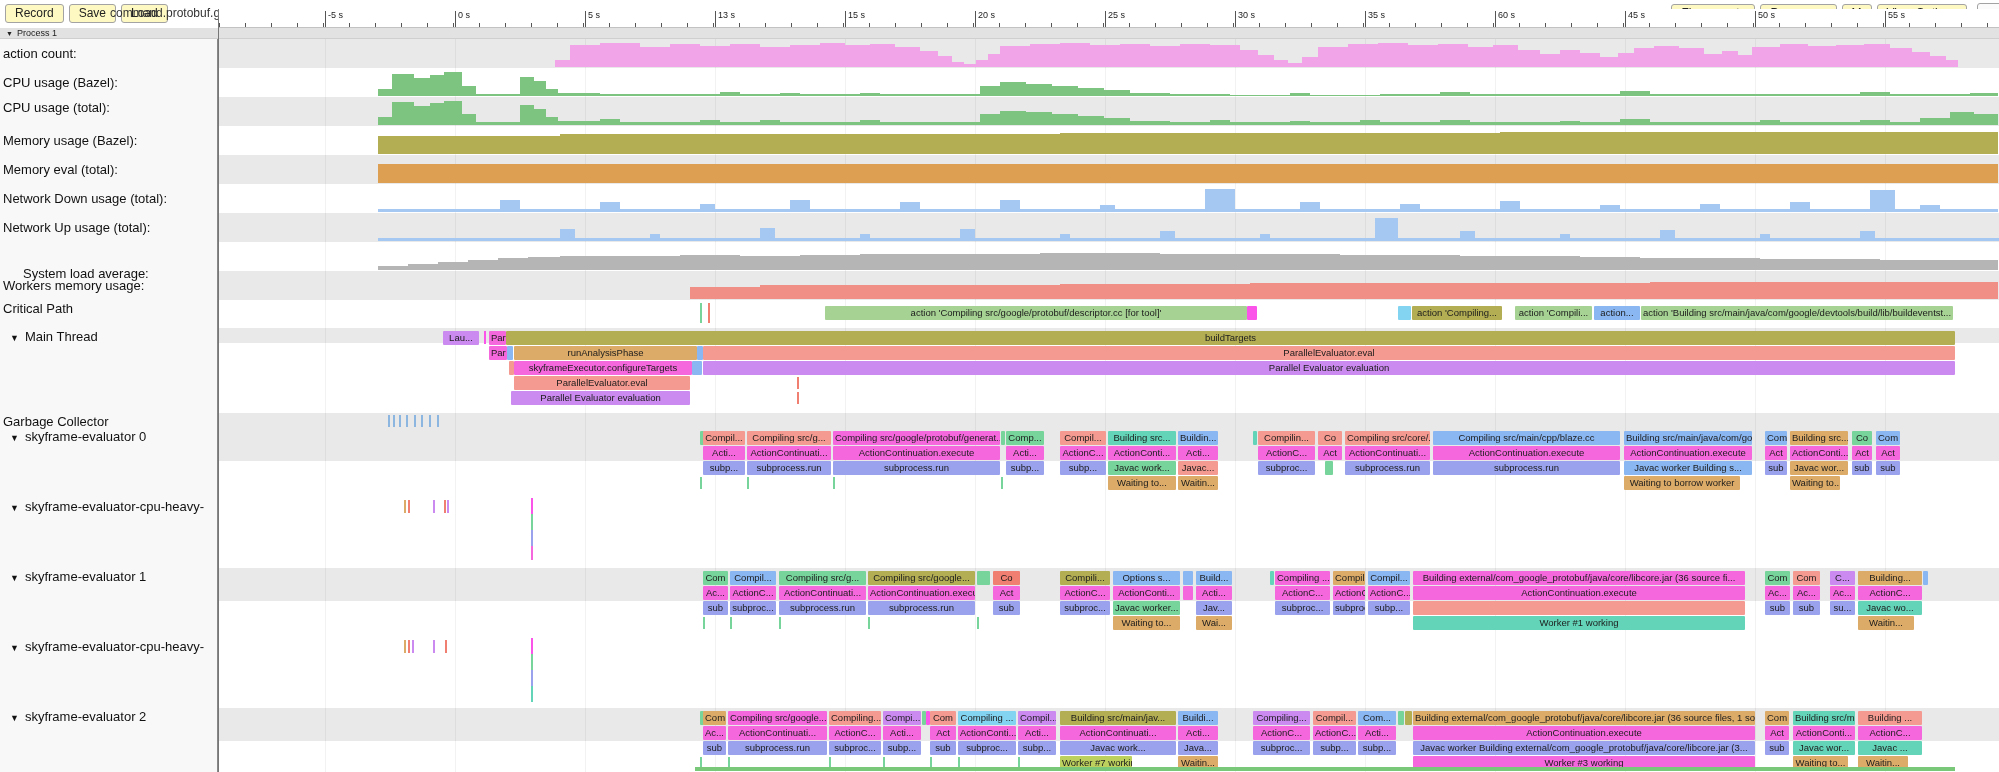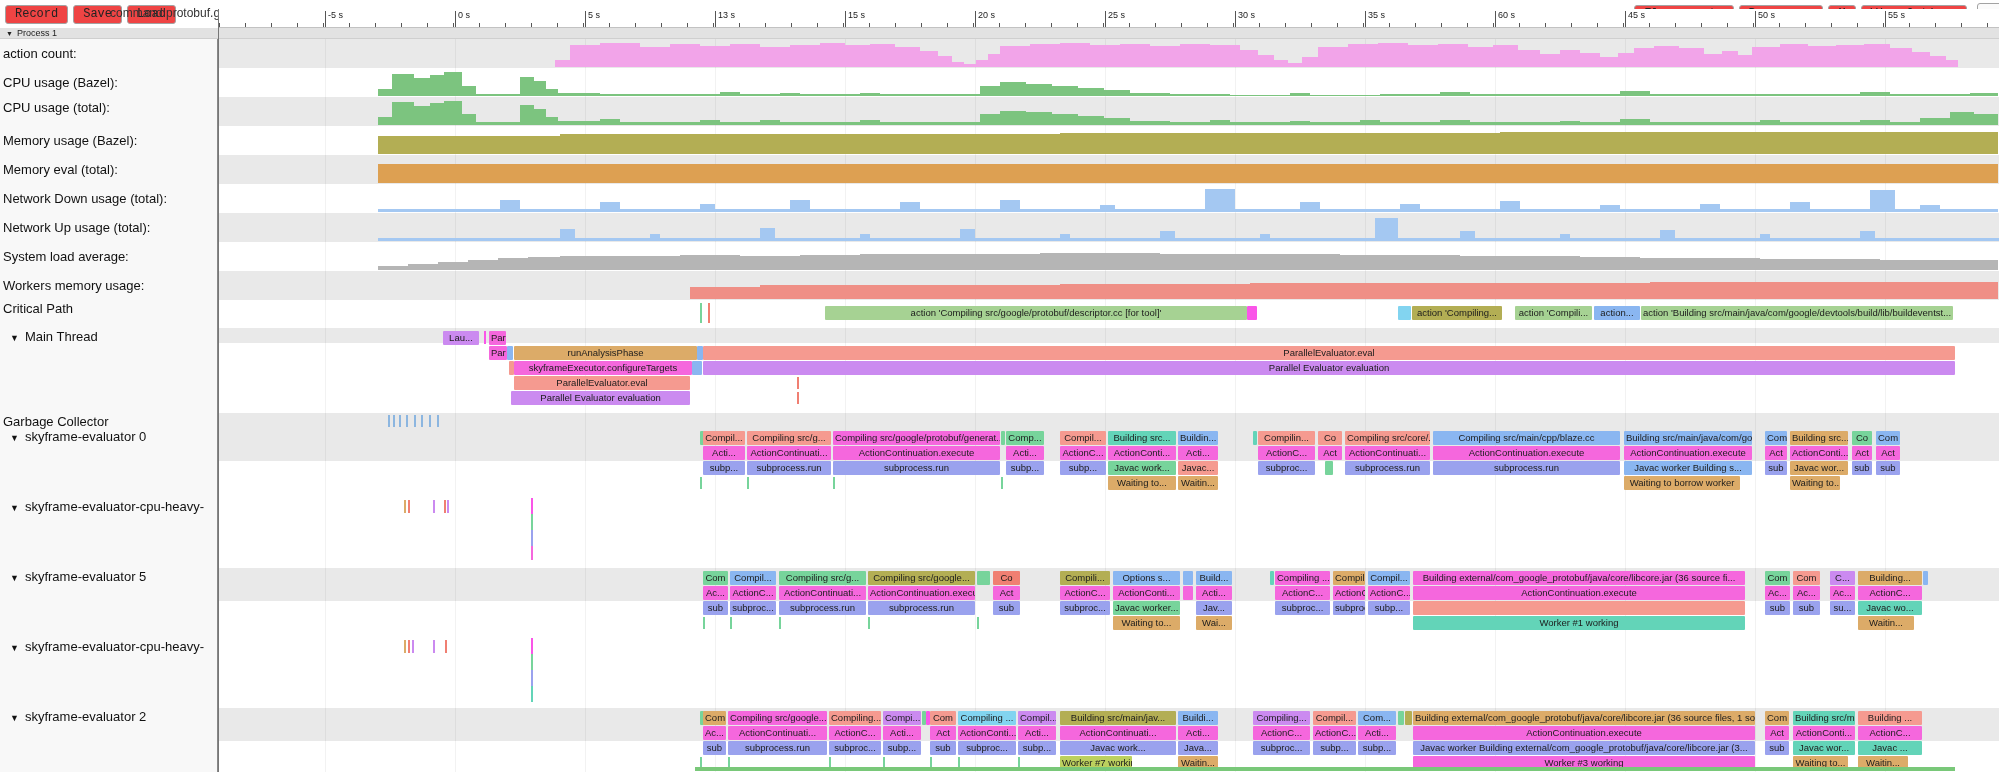--- a/index.html
+++ b/index.html
@@ -1,20 +1,20 @@
 <!DOCTYPE html>
 <html><head>
 <meta charset="utf-8">
 <style>
   html,body{margin:0;padding:0;width:1999px;height:772px;overflow:hidden;background:#fff;
     font-family:"Liberation Sans",sans-serif;}
   #app{position:relative;width:1999px;height:772px;background:#fff;overflow:hidden;}
   .toolbar{position:absolute;left:0;top:0;right:0;height:28px;background:#fff;}
   .btn{display:inline-block;padding:0 9px;height:19px;line-height:17px;font-size:12px;color:#222;
-    background:#ef4444;border:1px solid #a3a3a3;border-radius:3px;margin-right:5px;box-sizing:border-box;font-family:Liberation Mono, monospace;}
+    background:#fef9c3;border:1px solid #a3a3a3;border-radius:3px;margin-right:5px;box-sizing:border-box;}
   .btns-left{position:absolute;left:5px;top:3px;white-space:nowrap;}
   .btns-right{position:absolute;right:27px;top:3px;white-space:nowrap;}
   .btn-stub{position:absolute;right:-6px;top:3px;width:28px;height:19px;background:#fbfbfb;
     border:1px solid #a3a3a3;border-radius:3px;box-sizing:border-box;}
   .filename{position:absolute;left:110px;top:6px;font-size:12px;color:#333;}
   .ruler{position:absolute;left:218px;top:9px;width:1781px;height:19px;background:#fff;
     border-bottom:1px solid #c2c2c2;box-sizing:border-box;}
   .proc-header{position:absolute;left:0;top:28px;right:0;height:11px;background:#e2e2e2;
     border-bottom:1px solid #cfcfcf;font-size:9px;line-height:11px;color:#222;padding-left:6px;box-sizing:border-box;}
   .proc-header .tri{font-size:7px;margin-right:4px;}
@@ -166,28 +166,28 @@
     <div class="grid" style="left: 1625px;"></div>
     <div class="grid" style="left: 1755px;"></div>
     <div class="grid" style="left: 1885px;"></div>
     <div class="track-label" style="top: 46px;"><span>action count:</span></div>
     <div class="track-label" style="top: 75px;"><span>CPU usage (Bazel):</span></div>
     <div class="track-label" style="top: 100px;"><span>CPU usage (total):</span></div>
     <div class="track-label" style="top: 133px;"><span>Memory usage (Bazel):</span></div>
     <div class="track-label" style="top: 162px;"><span>Memory eval (total):</span></div>
     <div class="track-label" style="top: 191px;"><span>Network Down usage (total):</span></div>
     <div class="track-label" style="top: 220px;"><span>Network Up usage (total):</span></div>
-    <div class="track-label" style="top: 249px;"><span>System load average:</span></div>
+    <div class="track-label" style="top: 266px; margin-left: 20px;"><span>System load average:</span></div>
     <div class="track-label" style="top: 278px;"><span>Workers memory usage:</span></div>
     <div class="track-label" style="top: 301px;"><span>Critical Path</span></div>
     <div class="track-label" style="top: 329px;"><span class="tri">▼</span><span>Main Thread</span></div>
     <div class="track-label" style="top: 414px;"><span>Garbage Collector</span></div>
     <div class="track-label" style="top: 429px;"><span class="tri">▼</span><span>skyframe-evaluator 0</span></div>
     <div class="track-label" style="top: 499px;"><span class="tri">▼</span><span>skyframe-evaluator-cpu-heavy-</span></div>
-    <div class="track-label" style="top: 569px;"><span class="tri">▼</span><span>skyframe-evaluator 5</span></div>
+    <div class="track-label" style="top: 569px;"><span class="tri">▼</span><span>skyframe-evaluator 1</span></div>
     <div class="track-label" style="top: 639px;"><span class="tri">▼</span><span>skyframe-evaluator-cpu-heavy-</span></div>
     <div class="track-label" style="top: 709px;"><span class="tri">▼</span><span>skyframe-evaluator 2</span></div>
     <div style="position: absolute; left: 0px; top: 39px; width: 1999px; height: 29px;">
       <div class="cbar" style="left: 555px; width: 15px; height: 7px; background: rgb(242, 164, 233);"></div>
       <div class="cbar" style="left: 570px; width: 30px; height: 22px; background: rgb(242, 164, 233);"></div>
       <div class="cbar" style="left: 600px; width: 40px; height: 24px; background: rgb(242, 164, 233);"></div>
       <div class="cbar" style="left: 640px; width: 30px; height: 20px; background: rgb(242, 164, 233);"></div>
       <div class="cbar" style="left: 670px; width: 30px; height: 23px; background: rgb(242, 164, 233);"></div>
       <div class="cbar" style="left: 700px; width: 30px; height: 21px; background: rgb(242, 164, 233);"></div>
       <div class="cbar" style="left: 730px; width: 30px; height: 23px; background: rgb(242, 164, 233);"></div>
@@ -470,20 +470,21 @@
       <div class="slice" style="left: 1247px; width: 10px; top: 6px; background: rgb(250, 85, 232);"></div>
       <div class="slice" style="left: 1398px; width: 13px; top: 6px; background: rgb(130, 212, 240);"></div>
       <div class="slice" style="left: 1412px; width: 90px; top: 6px; background: rgb(179, 174, 84);">action 'Compiling...</div>
       <div class="slice" style="left: 1515px; width: 77px; top: 6px; background: rgb(166, 210, 147);">action 'Compili...</div>
       <div class="slice" style="left: 1594px; width: 46px; top: 6px; background: rgb(138, 182, 241);">action...</div>
       <div class="slice" style="left: 1641px; width: 312px; top: 6px; background: rgb(166, 210, 147);">action 'Building src/main/java/com/google/devtools/build/lib/buildeventst...</div>
     </div>
     <div style="position: absolute; left: 0px; top: 328px; width: 1999px; height: 85px;">
       <div class="slice" style="left: 443px; width: 36px; top: 3px; background: rgb(203, 138, 240);">Lau...</div>
       <div class="slice" style="left: 489px; width: 17px; top: 3px; background: rgb(245, 103, 221);">Par</div>
+      <div class="slice" style="left: 506px; width: 1449px; top: 3px; background: rgb(179, 174, 84);">buildTargets</div>
       <div class="slice" style="left: 489px; width: 18px; top: 18px; background: rgb(245, 103, 221);">Par</div>
       <div class="slice" style="left: 507px; width: 6px; top: 18px; background: rgb(138, 182, 241);"></div>
       <div class="slice" style="left: 514px; width: 183px; top: 18px; background: rgb(220, 171, 104);">runAnalysisPhase</div>
       <div class="slice" style="left: 697px; width: 6px; top: 18px; background: rgb(138, 182, 241);"></div>
       <div class="slice" style="left: 703px; width: 1252px; top: 18px; background: rgb(245, 154, 144);">ParallelEvaluator.eval</div>
       <div class="slice" style="left: 509px; width: 5px; top: 33px; background: rgb(245, 154, 144);"></div>
       <div class="slice" style="left: 514px; width: 178px; top: 33px; background: rgb(245, 103, 221);">skyframeExecutor.configureTargets</div>
       <div class="slice" style="left: 692px; width: 10px; top: 33px; background: rgb(138, 182, 241);"></div>
       <div class="slice" style="left: 703px; width: 1252px; top: 33px; background: rgb(203, 138, 240);">Parallel Evaluator evaluation</div>
       <div class="slice" style="left: 514px; width: 176px; top: 48px; background: rgb(245, 154, 144);">ParallelEvaluator.eval</div>

